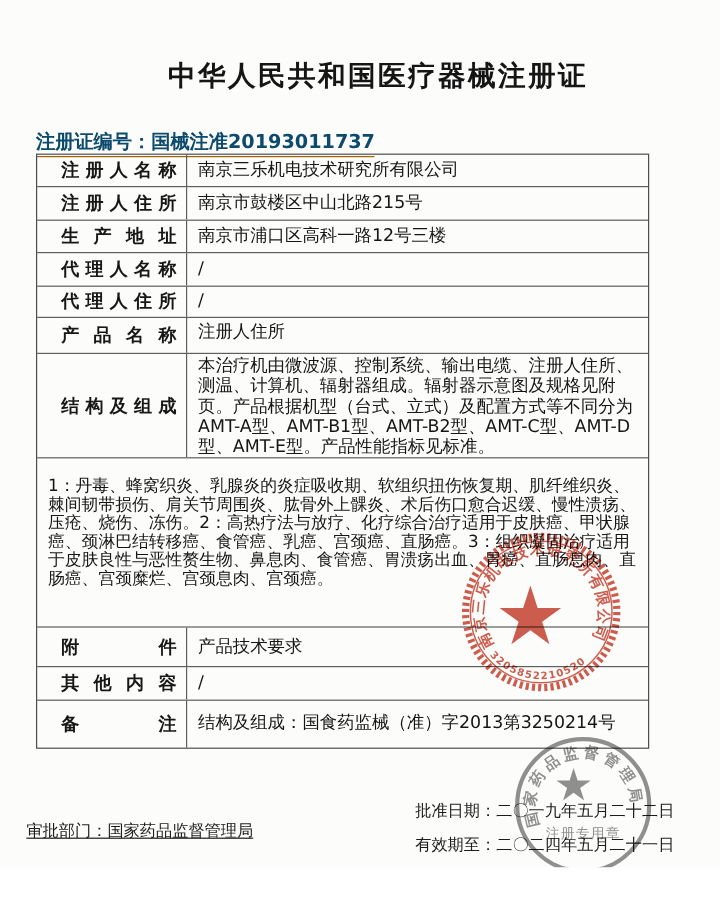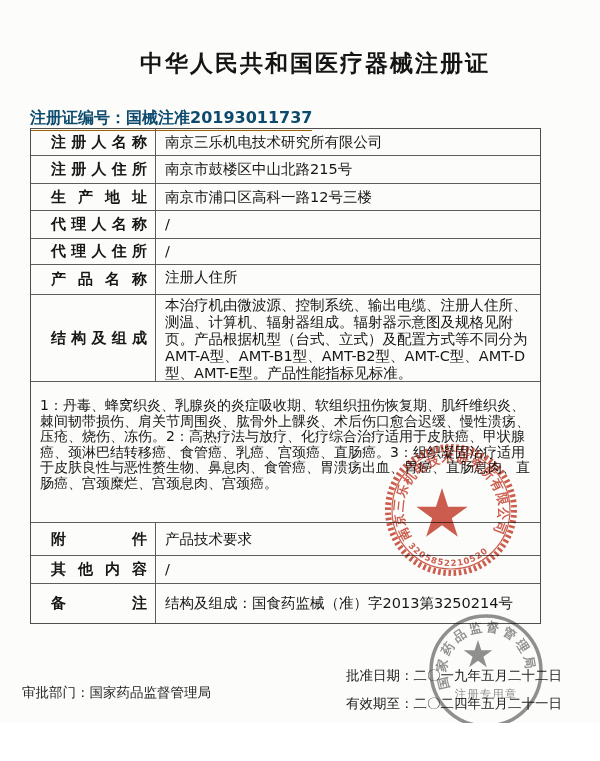--- a/index.html
+++ b/index.html
@@ -42,21 +42,21 @@
     padding:2px 5px 2px 9px;
     display:flex; align-items:center;
   }
   .top-align { align-items:flex-start; }
   .r1{height:26px}.r2{height:28px}.r3{height:27px}.r4{height:28px}
   .r5{height:26px}.r6{height:30px}.r7{height:40px}.r8{height:87px}
   .r9{height:141px}.r10{height:33px}.r11{height:28px}.r12{height:40px}
   .r6 .cell-value { padding-top:4px; }
   .r7 .cell-value, .r8 .cell-value { padding-top:2px; }
   .r9 .cell-value { padding-top:16px; font-size:14px; line-height:15.6px; }
-  .footer-dept { position:absolute; left:22px;  top:684px; font-size:13.5px; color:#1c1c1c; }
+  .footer-dept { position:absolute; left:22px;  top:684px; font-size:13.5px; color:#1c1c1c;text-decoration:underline; }
   .footer-date1{ position:absolute; left:346px; top:667px; font-size:13.5px; color:#1c1c1c;font-family:Liberation Serif, serif; }
   .footer-date2{ position:absolute; left:346px; top:695px; font-size:13.5px; color:#1c1c1c; }
   .seal { position:absolute; mix-blend-mode:multiply; pointer-events:none; }
   .seal-red  { left:378px; top:437px; opacity:.82; }
   .seal-gray { left:427px; top:612px; opacity:.85; }
 </style>
 </head>
 <body>
 
 <div class="page">

